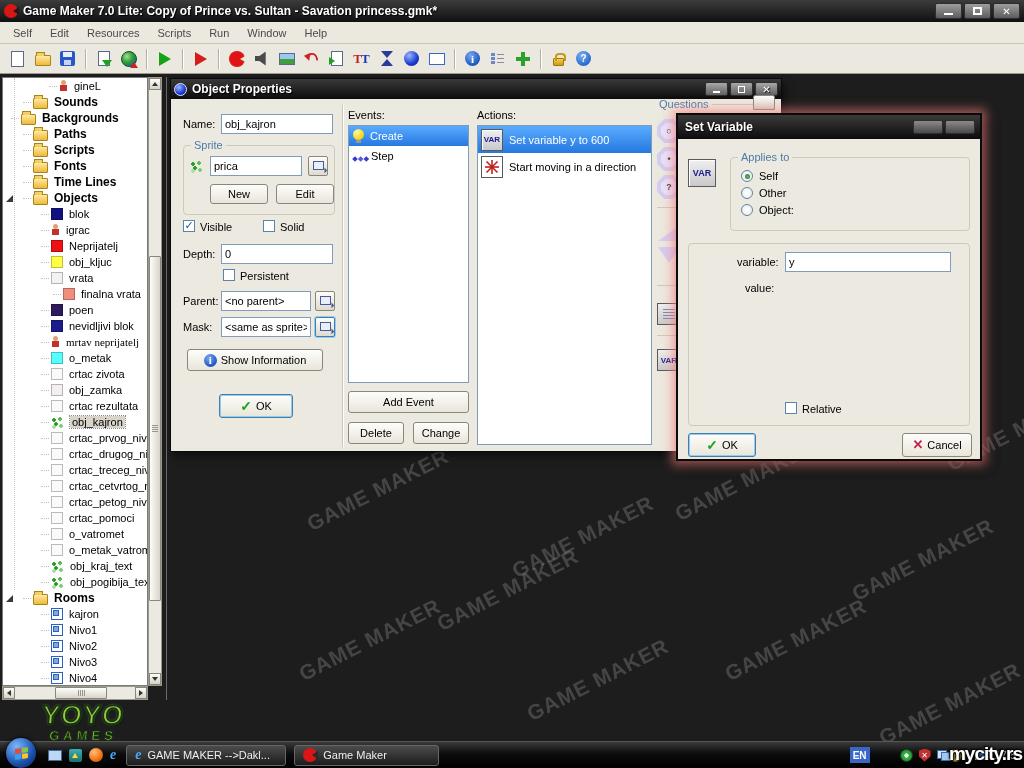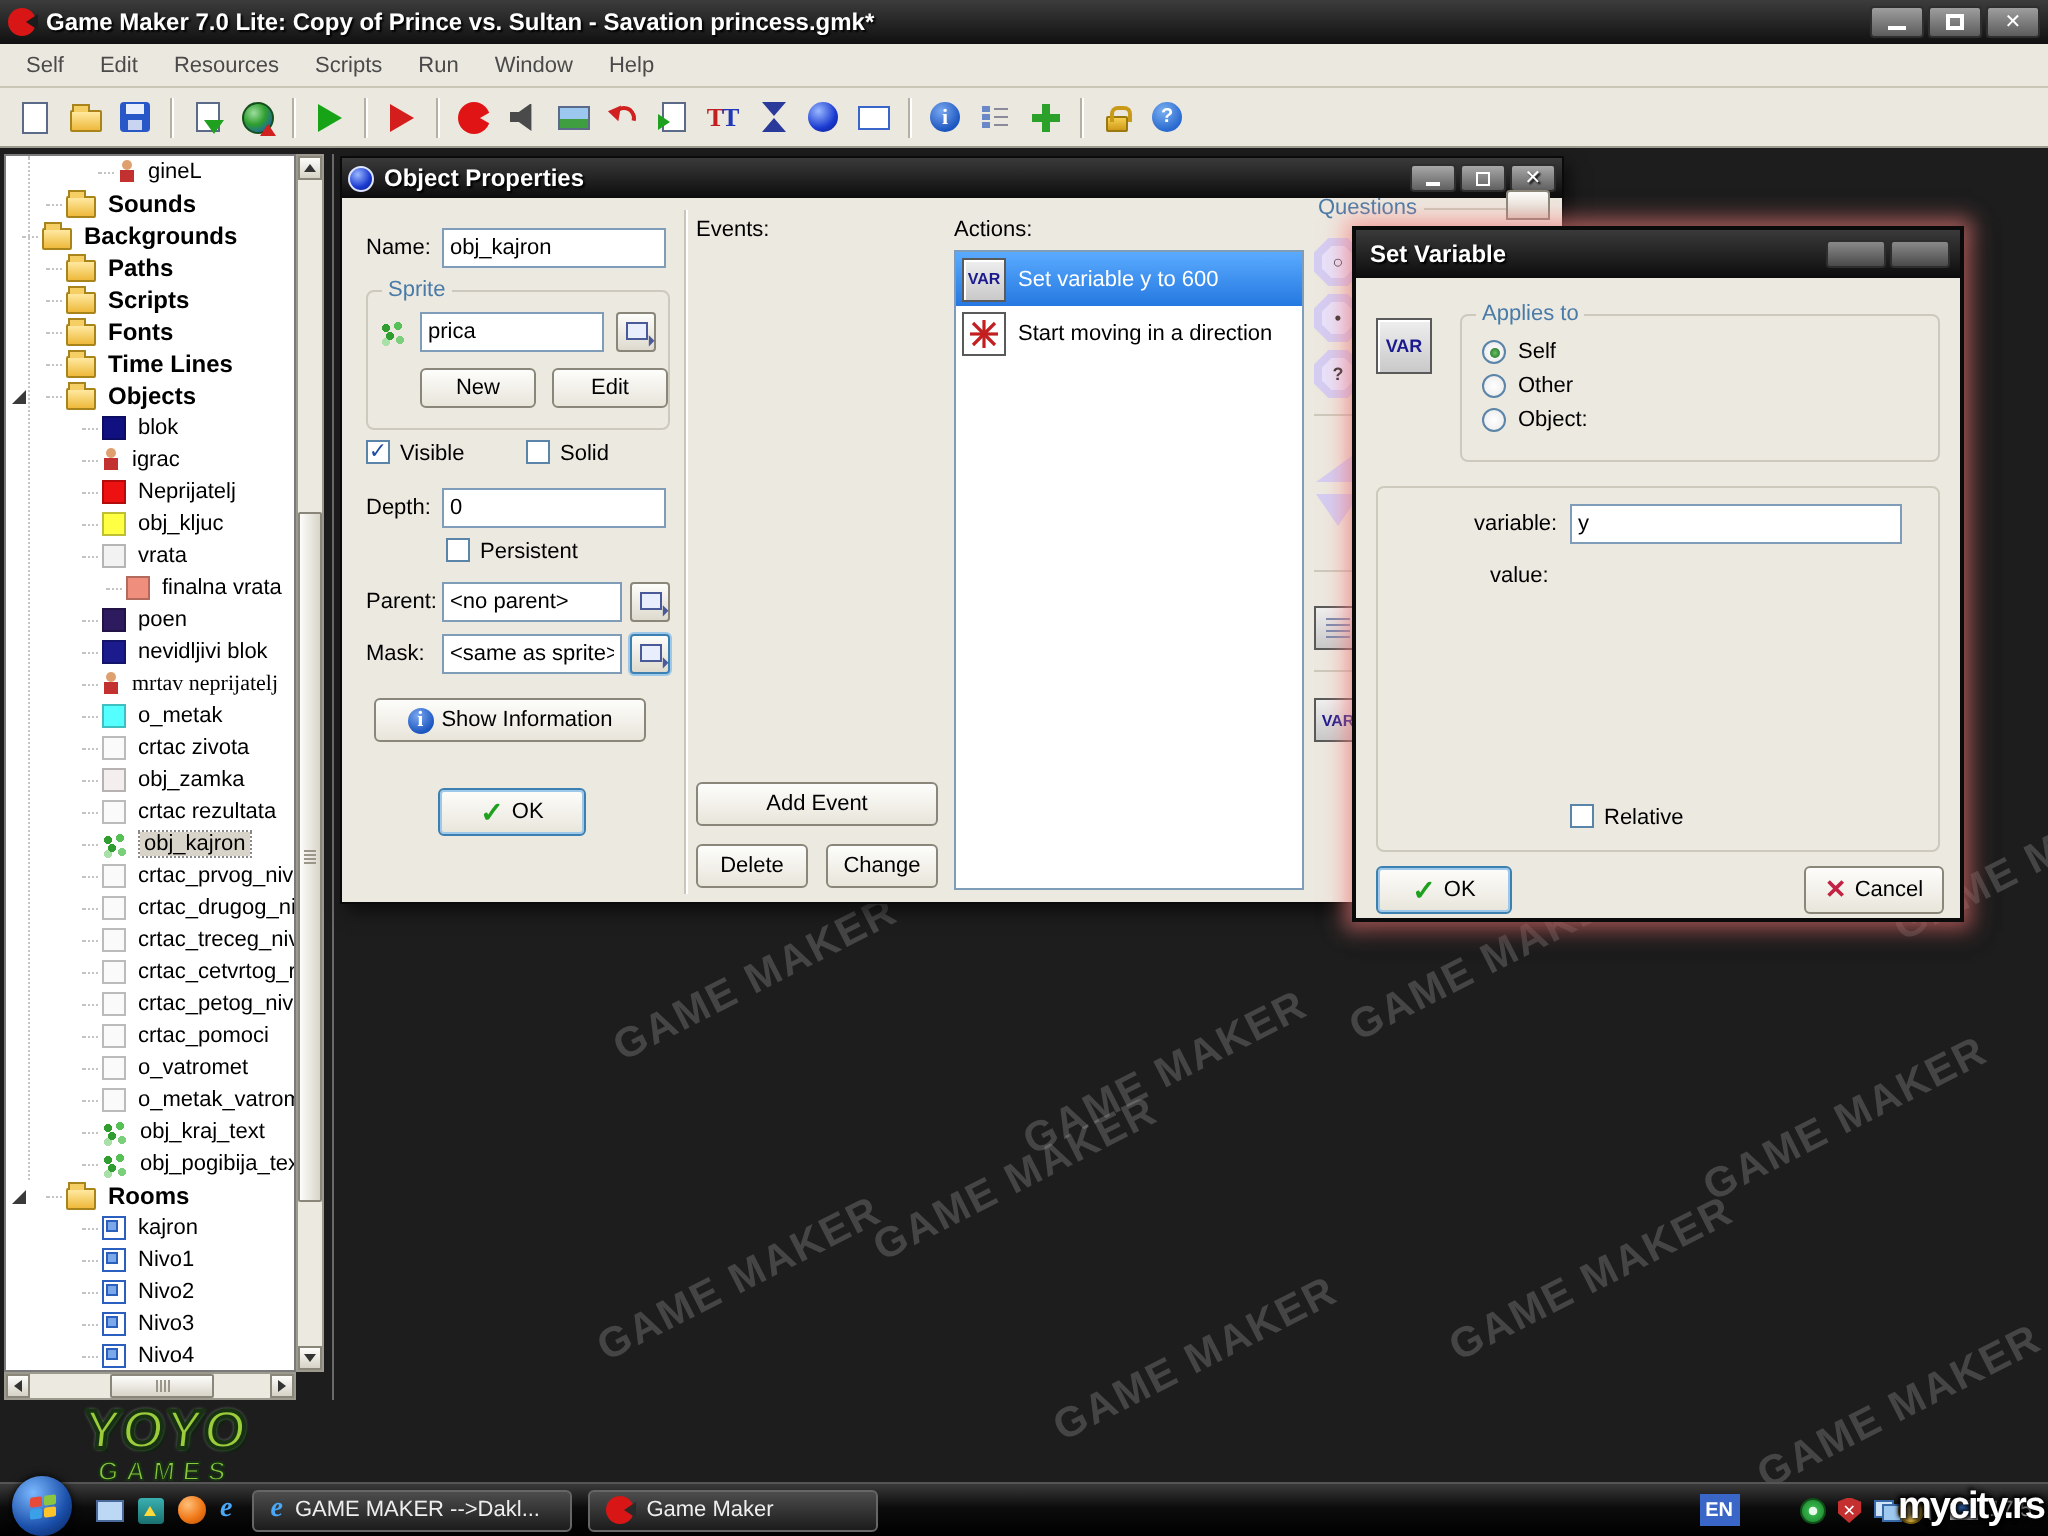--- a/index.html
+++ b/index.html
@@ -362,21 +362,21 @@
         <div class="tree-row" style="padding-left: 38px;">
           <span class="stub"></span>
           <span class="i-swatch" style="background: rgb(255, 255, 68);"></span>
           <span class="lbl">obj_kljuc</span>
         </div>
         <div class="tree-row" style="padding-left: 38px;">
           <span class="stub"></span>
           <span class="i-swatch" style="background: rgb(242, 242, 242);"></span>
           <span class="lbl">vrata</span>
         </div>
-        <div class="tree-row" style="padding-left: 38px; margin-left: 12px;">
+        <div class="tree-row" style="padding-left: 50px;">
           <span class="stub"></span>
           <span class="i-swatch" style="background: rgb(239, 142, 125);"></span>
           <span class="lbl">finalna vrata</span>
         </div>
         <div class="tree-row" style="padding-left: 38px;">
           <span class="stub"></span>
           <span class="i-swatch" style="background: rgb(46, 26, 94);"></span>
           <span class="lbl">poen</span>
         </div>
         <div class="tree-row" style="padding-left: 38px;">
@@ -578,20 +578,30 @@
       <span class="ic-info" style="width:13px;height:13px"></span>
       <span>Show Information</span>
     </button>
     <button class="xp-btn focus" style="position:absolute;left:48px;top:315px;width:74px;height:24px">
       <span class="check-glyph">✓</span>
       <span>OK</span>
     </button>
     <div style="position:absolute;left:171px;top:26px;width:1px;height:342px;background:#c9c6b8;box-shadow:1px 0 0 #fff"></div>
 
     <span class="lab" style="left:177px;top:30px">Events:</span>
+    <div class="listbox" style="left:177px;top:46px;width:121px;height:258px">
+        <div class="ev-row sel">
+          <span class="bulb"></span>
+          <span>Create</span>
+        </div>
+        <div class="ev-row">
+          <span class="stepi"></span>
+          <span>Step</span>
+        </div>
+      </div>
     <button class="xp-btn" style="position:absolute;left:177px;top:312px;width:121px;height:22px">Add Event</button>
     <button class="xp-btn" style="position:absolute;left:177px;top:343px;width:56px;height:22px">Delete</button>
     <button class="xp-btn" style="position:absolute;left:242px;top:343px;width:56px;height:22px">Change</button>
 
     <span class="lab" style="left:306px;top:30px">Actions:</span>
     <div class="listbox" style="left:306px;top:46px;width:175px;height:320px">
         <div class="ac-row sel">
           <span class="ac-ico varb">VAR</span>
           <span>Set variable y to 600</span>
         </div>

